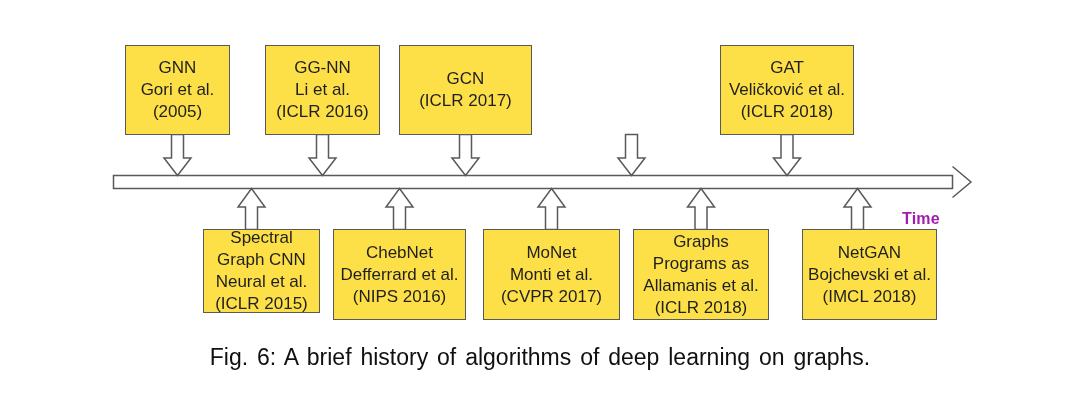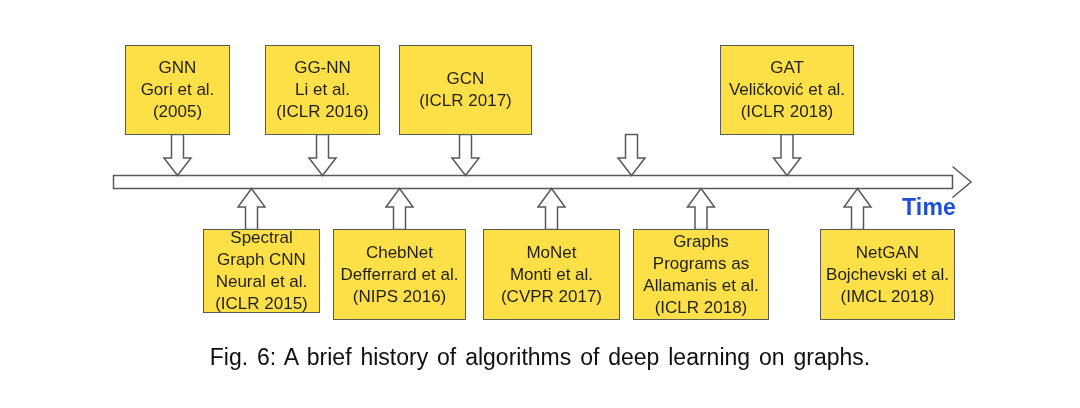--- a/index.html
+++ b/index.html
@@ -9,22 +9,22 @@
   }
   .arrow-layer{position:absolute;left:0;top:0;width:1080px;height:408px;}
   .tbox{
     position:absolute;box-sizing:border-box;background:#fde047;
     border:1.5px solid #595959;color:#1f1f1f;
     display:flex;flex-direction:column;justify-content:center;align-items:flex-end;
     font-size:17px;line-height:22px;text-align:center;white-space:nowrap;
   }
   .tbox .ln{width:100%;}
   .time-label{
-    position:absolute;left:902px;top:194px;width:70px;
-    font-size:23px;font-weight:bold;color:#1d4ed8;letter-spacing:0.2px;
+    position:absolute;left:902px;top:210px;width:70px;
+    font-size:16px;font-weight:bold;color:#a21caf;letter-spacing:0.2px;
   }
   .caption{
     position:absolute;left:0;top:344px;width:1080px;text-align:center;
     font-family:Liberation Sans, sans-serif;font-size:23px;color:#101010;
     word-spacing:2.5px;
   }
   svg .shape{fill:#fff;stroke:#595959;stroke-width:1.5;stroke-linejoin:miter;}
   svg .axisbar{fill:none;stroke:#595959;stroke-width:1.5;}
   svg .head{fill:none;stroke:#595959;stroke-width:1.5;stroke-linejoin:miter;}
 </style>
@@ -86,21 +86,21 @@
     <div class="ln">MoNet</div>
     <div class="ln">Monti et al.</div>
     <div class="ln">(CVPR 2017)</div>
   </div>
   <div class="tbox" style="left:633px;top:229px;width:136px;height:91px">
     <div class="ln">Graphs</div>
     <div class="ln">Programs as</div>
     <div class="ln">Allamanis et al.</div>
     <div class="ln">(ICLR 2018)</div>
   </div>
-  <div class="tbox" style="left:820px;top:229px;width:135px;height:91px">
+  <div class="tbox" style="left:802px;top:229px;width:135px;height:91px">
     <div class="ln">NetGAN</div>
     <div class="ln">Bojchevski et al.</div>
     <div class="ln">(IMCL 2018)</div>
   </div>
 
   <div class="time-label">Time</div>
 
   <div class="caption">Fig. 6: A brief history of algorithms of deep learning on graphs.</div>
 
 </div>

